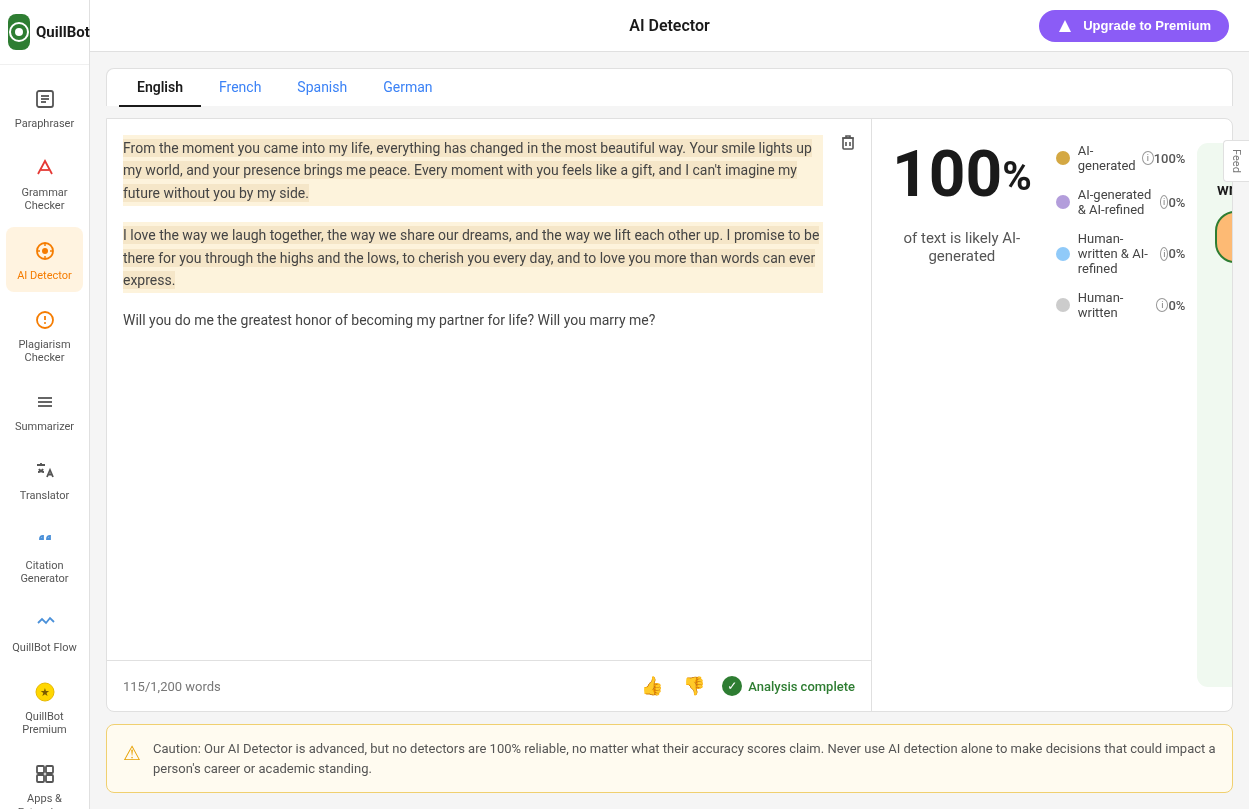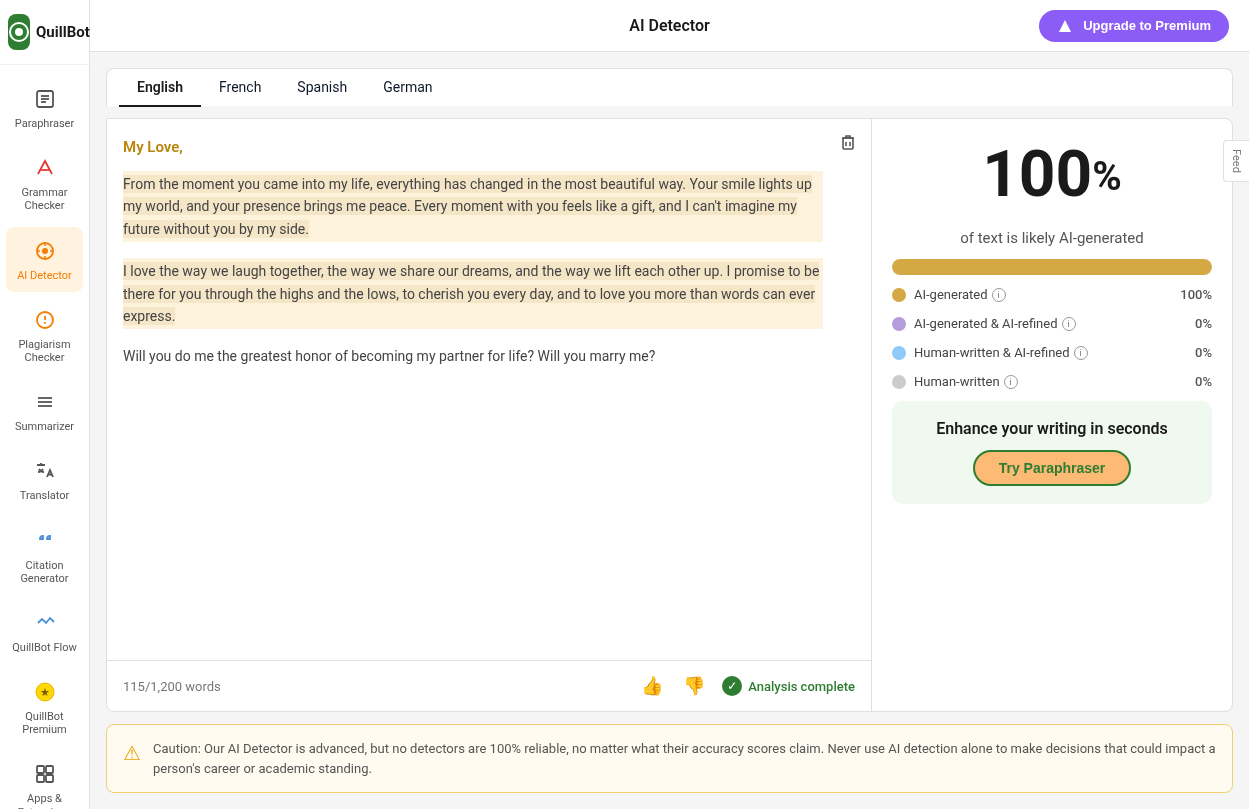--- a/index.html
+++ b/index.html
@@ -145,21 +145,21 @@
       border-radius: 8px 8px 0 0;
       padding: 0 12px;
       border-bottom: 1px solid #e0e0e0;
       border: 1px solid #e0e0e0;
       border-bottom: none;
     }
     .tab {
       padding: 10px 18px;
       font-size: 14px;
       cursor: pointer;
-      color: #0f172a;
+      color: #3b82f6;
       border-bottom: 2px solid transparent;
       margin-bottom: -1px;
     }
     .tab.active {
       color: #1a1a1a;
       font-weight: 600;
       border-bottom: 2px solid #1a1a1a;
     }
 
     
@@ -252,21 +252,20 @@
       cursor: pointer;
       font-size: 18px;
       color: #555;
       padding: 2px;
     }
 
     
     .results-panel {
       width: 360px;
       display: flex;
-      flex-direction: column;
       padding: 24px 20px;
       gap: 12px;
       flex-shrink: 0;
       overflow-y: auto;
     }
     .ai-percentage {
       text-align: center;
     }
     .percentage-number {
       font-size: 64px;
@@ -566,21 +565,20 @@
               <polyline points="3,5 15,5"></polyline>
               <path d="M7 5V3h4v2"></path>
               <rect x="4" y="5" width="10" height="11" rx="1"></rect>
               <line x1="7" y1="9" x2="7" y2="13"></line>
               <line x1="11" y1="9" x2="11" y2="13"></line>
             </svg>
         </button>
       </div>
 
       <div class="editor-content">
-        <div class="editor-title">My Love,</div>
 
         <div class="text-paragraph highlighted">
           <span style="background:#f5e6c8; padding:1px 0;">From the moment you came into my life, everything has changed in the most beautiful way. Your smile lights up my world, and your presence brings me peace. Every moment with you feels like a gift, and I can't imagine my future without you by my side.</span>
         </div>
 
         <div class="text-paragraph highlighted">
           <span style="background:#f5e6c8; padding:1px 0;">I love the way we laugh together, the way we share our dreams, and the way we lift each other up. I promise to be there for you through the highs and the lows, to cherish you every day, and to love you more than words can ever express.</span>
         </div>
 
         <div class="text-paragraph">Will you do me the greatest honor of becoming my partner for life? Will you marry me?</div>

